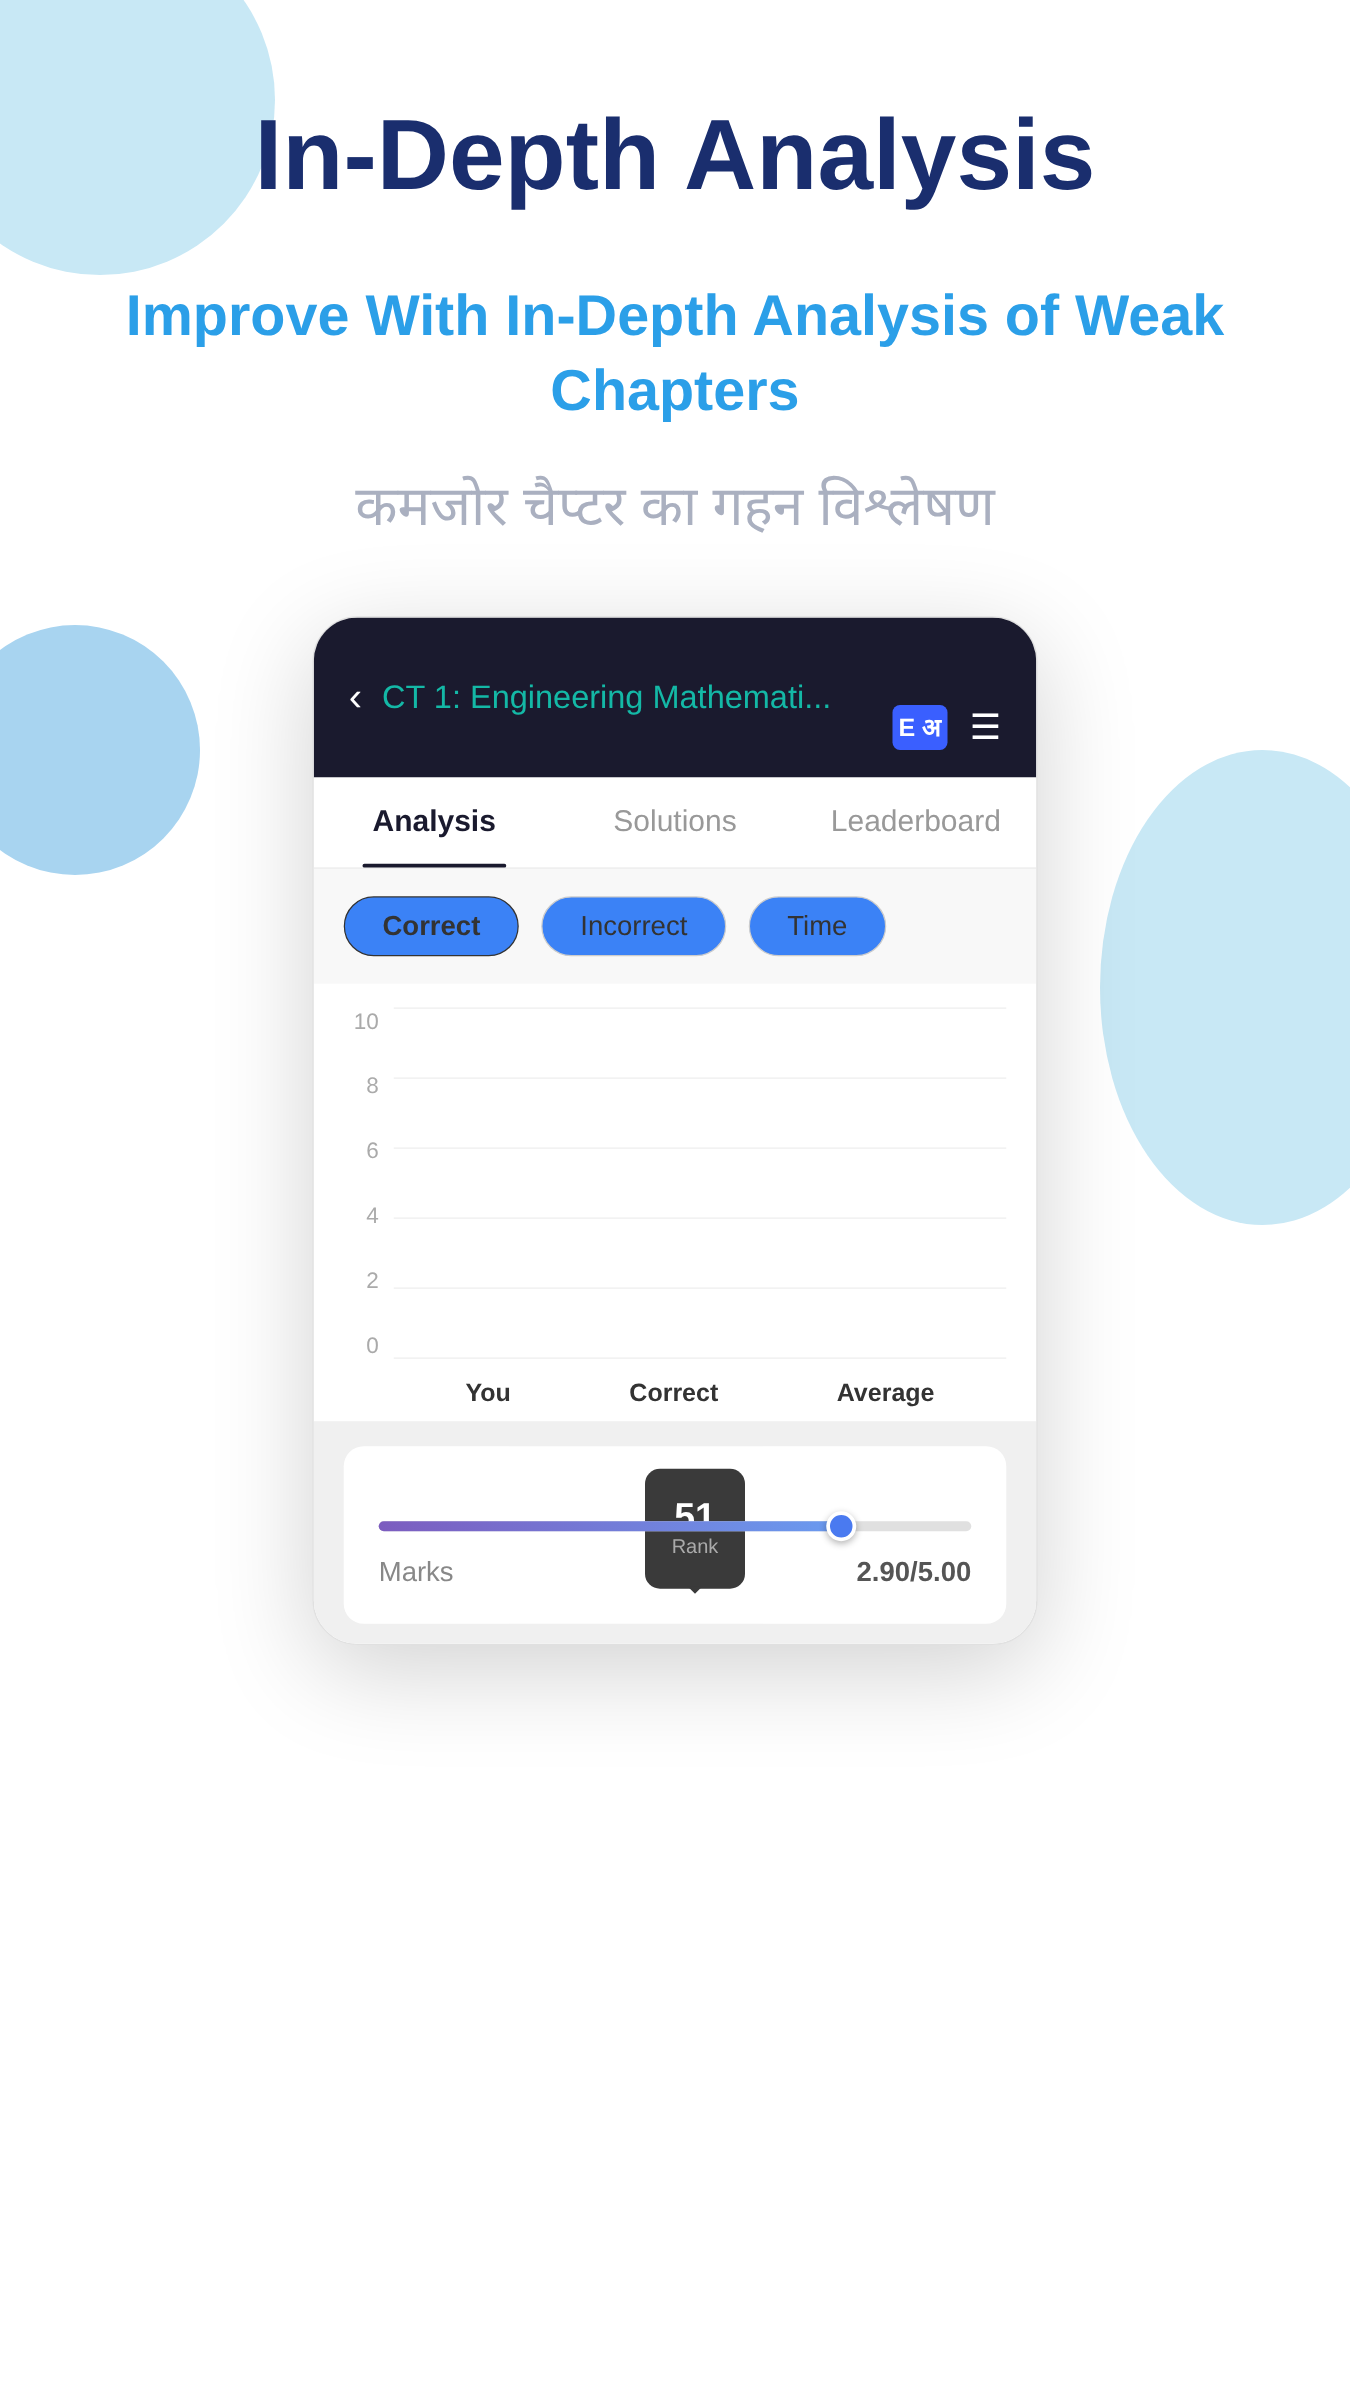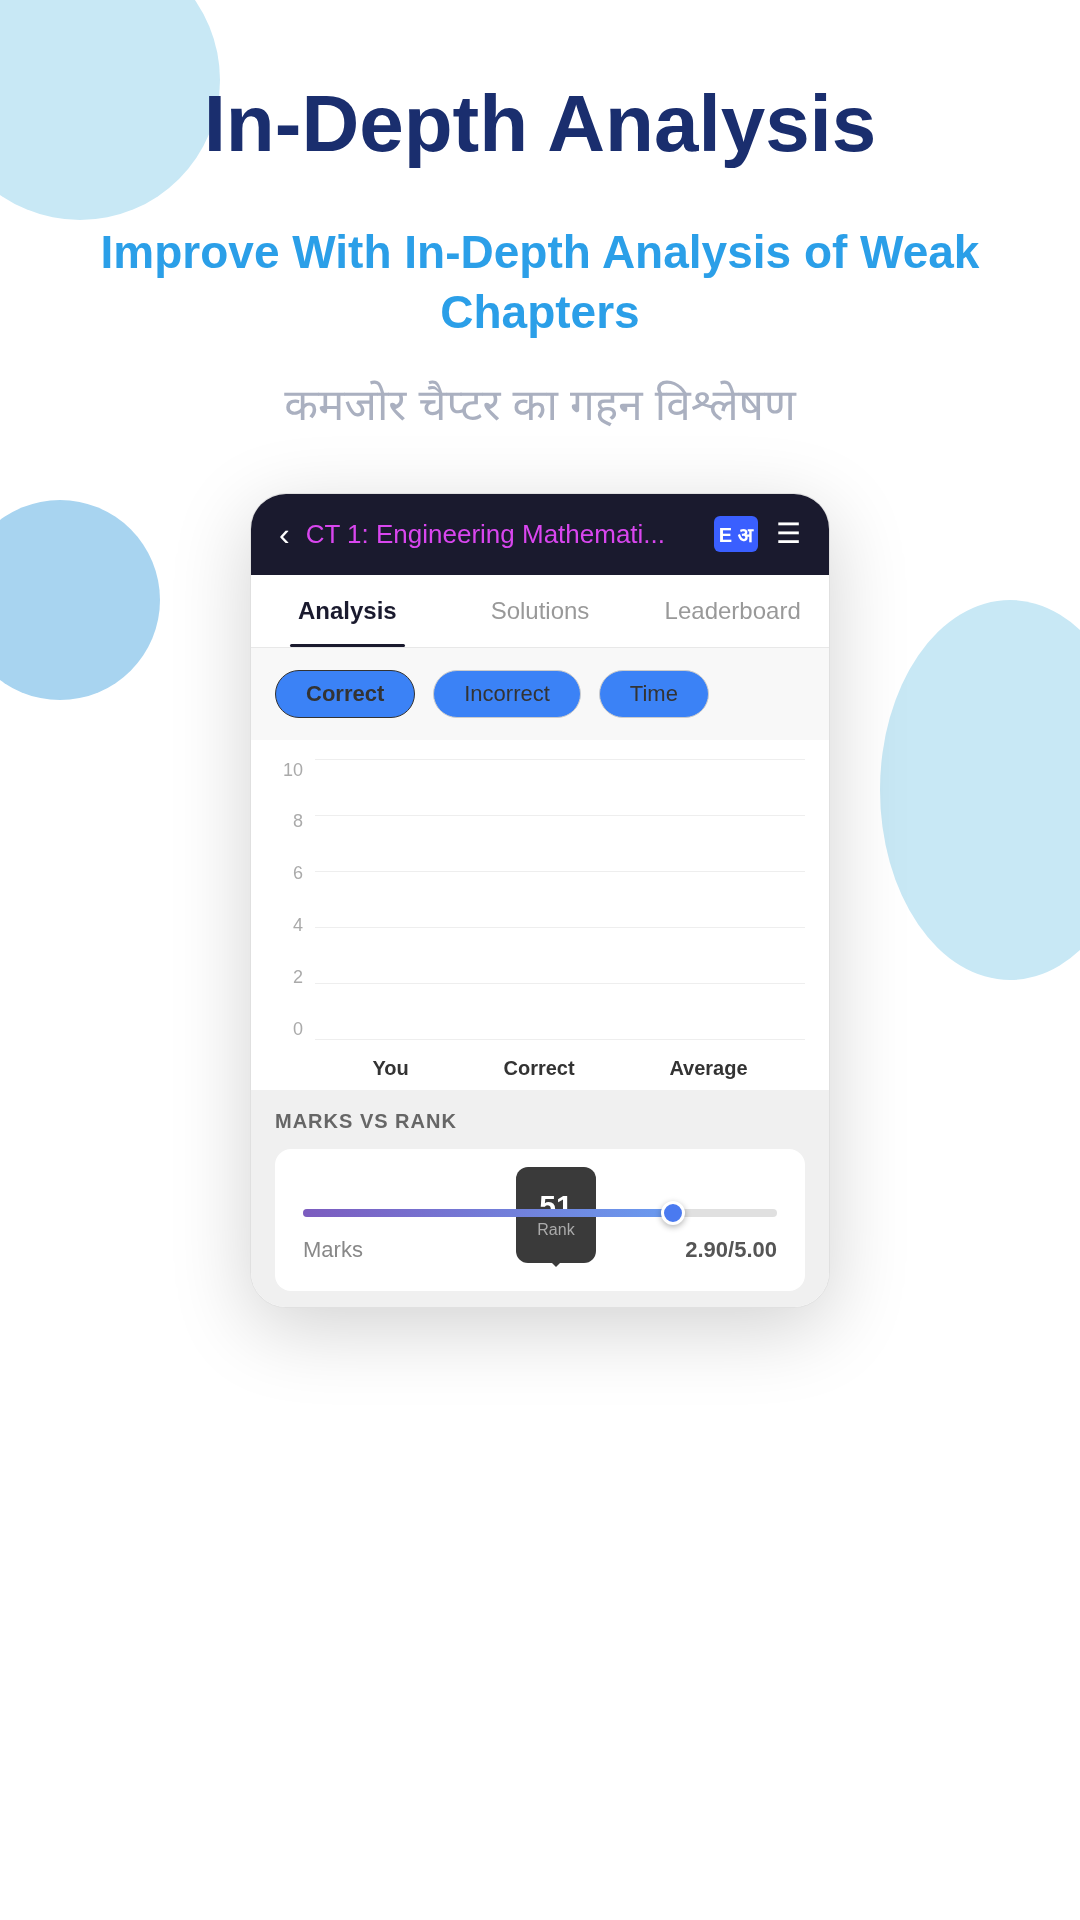--- a/index.html
+++ b/index.html
@@ -99,28 +99,29 @@
       align-items: center;
       gap: 16px;
     }
     .back-btn {
       color: #ffffff;
       font-size: 32px;
       cursor: pointer;
     }
     .header-title {
       flex: 1;
-      color: #d946ef;
+      color: #14b8a6;
       font-size: 26px;
       font-weight: 500;
     }
     .header-icons {
       display: flex;
       gap: 18px;
       align-items: center;
+      margin-top: 48px;
     }
     .icon-book {
       width: 44px;
       height: 36px;
       background: #3a5fff;
       border-radius: 6px;
       display: flex;
       align-items: center;
       justify-content: center;
       color: white;
@@ -411,21 +412,20 @@
           <div style="position:absolute;bottom:0;left:0;right:0;display:flex;justify-content:space-around;padding:0 10px;">
             <span class="bar-label">You</span>
             <span class="bar-label">Correct</span>
             <span class="bar-label">Average</span>
           </div>
         </div>
       </div>
     </div>
 
     <div class="marks-section">
-      <div class="marks-title">MARKS VS RANK</div>
       <div class="marks-card">
 
         <div class="rank-tooltip">
           <div class="rank-number">51</div>
           <div class="rank-label">Rank</div>
         </div>
 
         <div class="slider-track">
           <div class="slider-fill"></div>
           <div class="slider-thumb"></div>

